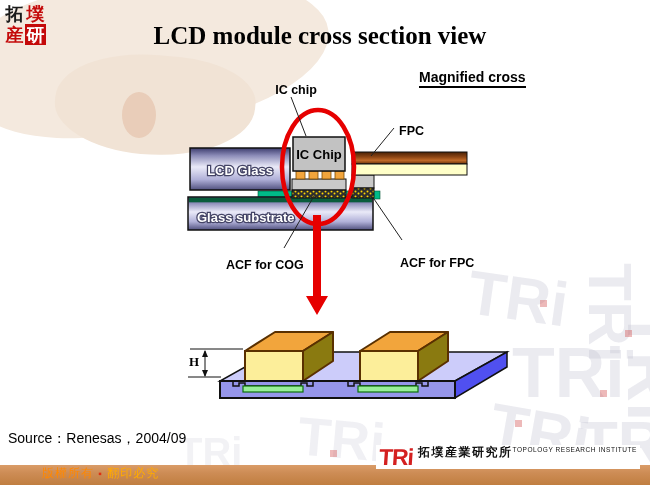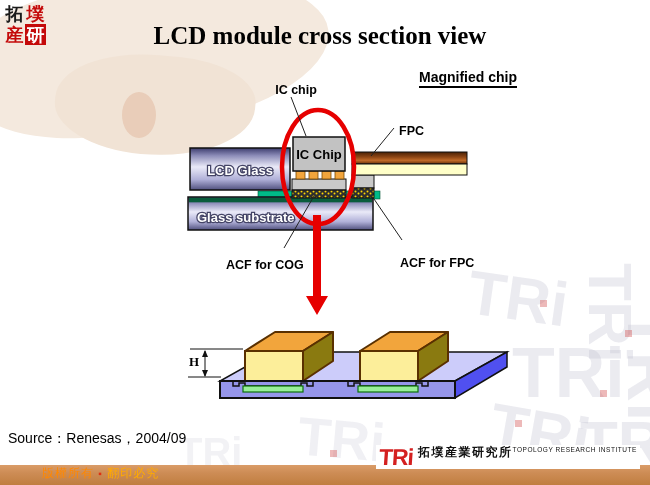--- a/index.html
+++ b/index.html
@@ -65,21 +65,21 @@
 
   <div class="corner-logo">
     <span class="lg-a">拓</span>
     <span class="lg-b">墣</span>
     <span class="lg-c">産</span>
     <span class="lg-d">研</span>
   </div>
 
   <div class="title">LCD module cross section view</div>
 
-  <div class="magnified">Magnified chip</div>
+  <div class="magnified">Magnified cross</div>
 
   <svg class="diagram-svg" width="335" height="330" viewBox="180 80 335 330" font-family="Liberation Sans, sans-serif">
     <defs>
       <linearGradient id="barGrad" x1="0" y1="0" x2="0" y2="1">
         <stop offset="0" stop-color="#3c3c6e"></stop>
         <stop offset="0.18" stop-color="#8c8cb8"></stop>
         <stop offset="0.45" stop-color="#eaeaf8"></stop>
         <stop offset="0.75" stop-color="#b0b0d8"></stop>
         <stop offset="1" stop-color="#50507e"></stop>
       </linearGradient>

